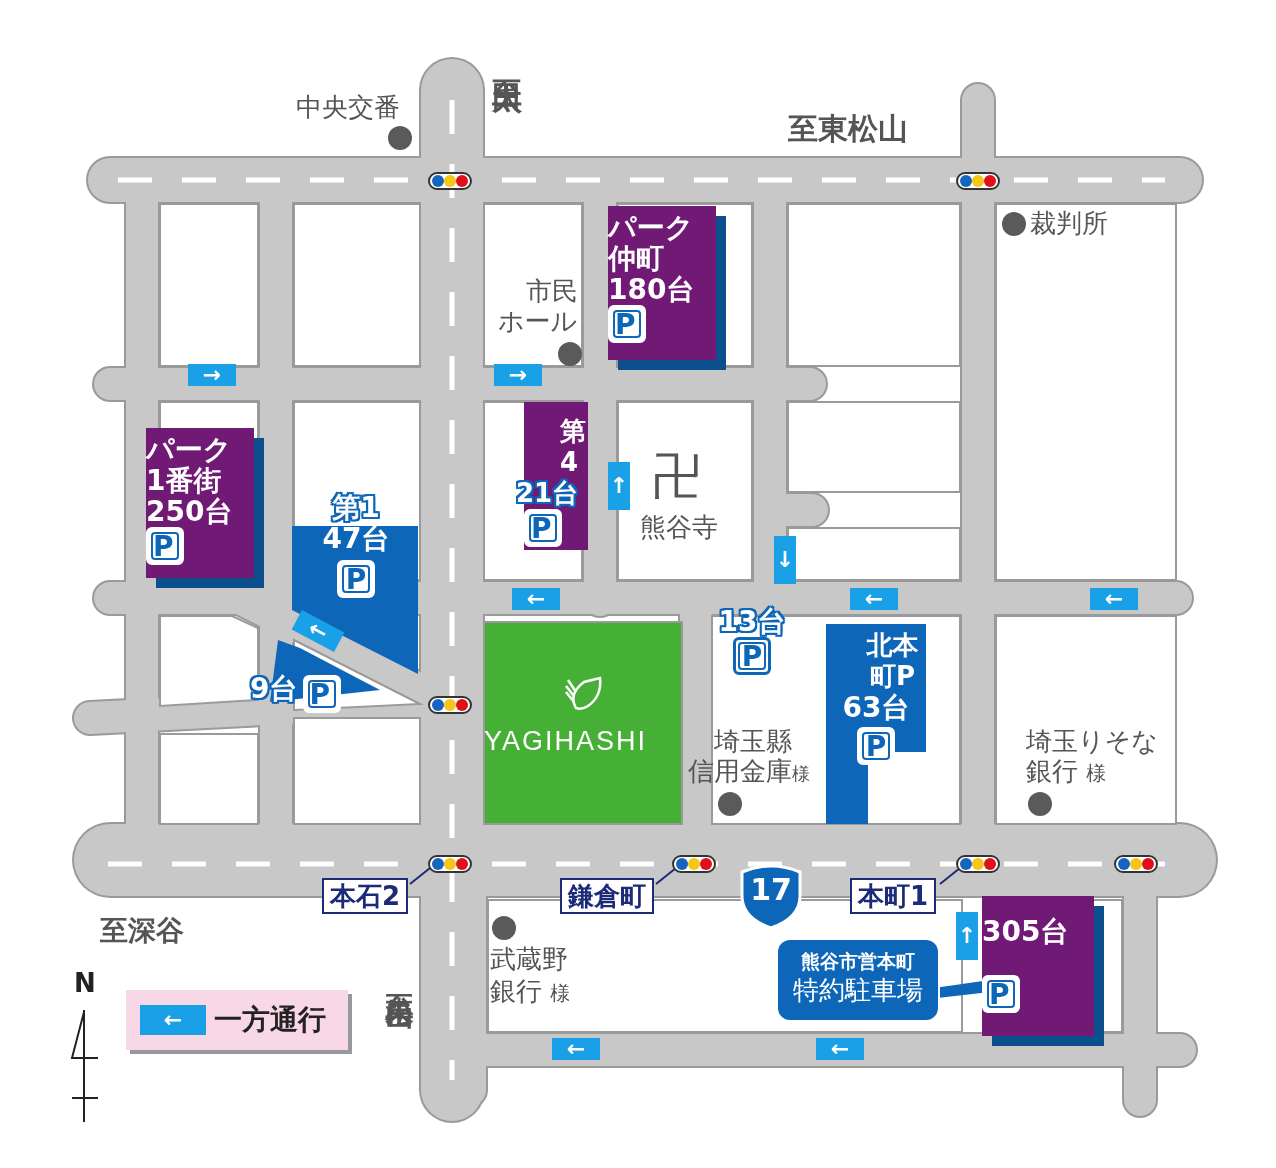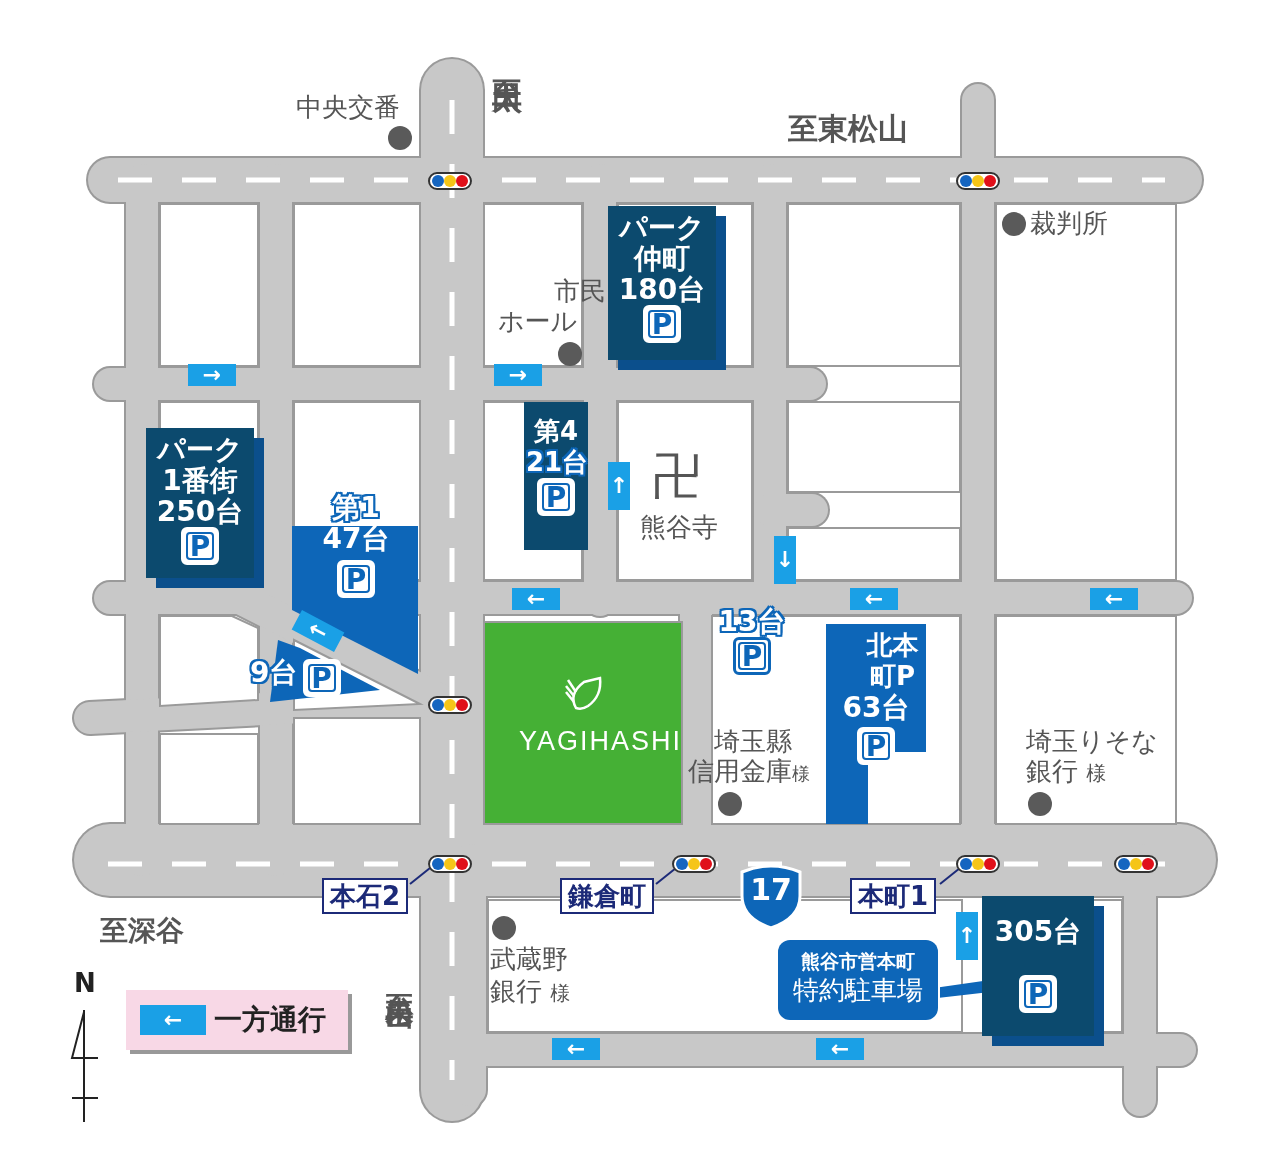--- a/index.html
+++ b/index.html
@@ -4,21 +4,21 @@
 <style>
   html, body { margin:0; padding:0; background:#ffffff; }
   body { width:1276px; height:1168px; position:relative; overflow:hidden;
          font-family:"DejaVu Sans","Liberation Sans",sans-serif; }
   #map-svg { position:absolute; left:0; top:0; }
   .abs { position:absolute; }
   .lbl { color:#555555; font-size:26px; line-height:30px; white-space:nowrap; }
   .lbl-bold { color:#555555; font-size:30px; font-weight:bold; line-height:34px; }
   .vert { writing-mode:vertical-rl; text-orientation:upright; letter-spacing:2px; }
   .dot { position:absolute; width:24px; height:24px; border-radius:50%; background:#5a5a5a; }
-  .park { position:absolute; background:#0c4a6e; color:#fff; text-align:center;
+  .park { position:absolute; background:#701a75; color:#fff; 
           font-weight:bold; box-sizing:border-box; }
   .park.box3d { box-shadow:10px 10px 0 #0b4f8c; }
   .park-txt { font-size:28px; line-height:31px; display:block; }
   .pmark { display:inline-block; width:38px; height:38px; border:3px solid #fff;
            border-radius:6px; box-sizing:border-box; font-size:30px; line-height:32px;
            font-weight:bold; color:#0d66b8; background:#fff; position:relative; }
   .pmark .pin { position:absolute; inset:2px; border:2px solid #0d66b8; border-radius:4px;
                 line-height:26px; font-size:28px; }
   .arrow { position:absolute; background:#1aa0e6; color:#fff; font-size:22px; font-weight:bold;
            text-align:center; line-height:22px; }
@@ -137,21 +137,21 @@
   <rect x="126" y="990" width="222" height="60" fill="#f8d8e6"></rect>
 </svg>
 
 <div class="abs lbl" style="left:296px;top:92px;">中央交番</div>
 <div class="dot" style="left:388px;top:126px;"></div>
 <div class="abs lbl-bold vert" style="left:490px;top:56px;">至太田</div>
 <div class="abs lbl-bold" style="left:788px;top:112px;">至東松山</div>
 <div class="dot" style="left:1002px;top:212px;"></div>
 <div class="abs lbl" style="left:1030px;top:208px;">裁判所</div>
 
-<div class="abs lbl" style="left:526px;top:276px;margin-left:28px;">市民</div>
+<div class="abs lbl" style="left:526px;top:276px;">市民</div>
 <div class="abs lbl" style="left:498px;top:306px;">ホール</div>
 <div class="dot" style="left:558px;top:342px;"></div>
 
 <div class="abs" style="left:652px;top:448px;font-size:50px;color:#555;line-height:56px;">卍</div>
 <div class="abs lbl" style="left:640px;top:512px;">熊谷寺</div>
 
 <div class="park box3d" style="left:608px;top:206px;width:108px;height:154px;padding-top:6px;">
   <span class="park-txt">パーク</span>
   <span class="park-txt">仲町</span>
   <span class="park-txt">180台</span>
@@ -170,27 +170,27 @@
 </svg>
 <div class="abs" style="left:300px;top:492px;width:112px;text-align:center;">
   <span class="park-txt outline-blue">第1</span>
   <span class="park-txt" style="color:#fff;font-weight:bold;">47台</span>
   <span class="pmark" style="margin-top:6px;"><span class="pin">P</span></span>
 </div>
 
 <svg class="abs" style="left:270px;top:640px;" width="120" height="66">
   <polygon points="8,0 30,8 110,50 0,62" fill="#0d66b8"></polygon>
 </svg>
-<div class="abs" style="left:250px;top:654px;white-space:nowrap;text-align:center;">
+<div class="abs" style="left:250px;top:670px;white-space:nowrap;">
   <span class="outline-blue" style="font-size:28px;">9台</span>
   <span class="pmark" style="vertical-align:middle;"><span class="pin">P</span></span>
 </div>
 
 <div class="park" style="left:524px;top:402px;width:64px;height:148px;padding-top:14px;">
-  <span class="park-txt" style="font-size:26px;">第4</span>
+  <span class="park-txt" style="font-size:26px;margin-left:36px;">第4</span>
   <span class="park-txt outline-blue" style="font-size:26px;margin-left:-8px;width:82px;">21台</span>
   <span class="pmark"><span class="pin">P</span></span>
 </div>
 
 <div class="abs" style="left:716px;top:606px;width:72px;text-align:center;">
   <span class="park-txt outline-blue" style="font-size:28px;">13台</span>
   <span class="pmark" style="border-color:#0d66b8;"><span class="pin">P</span></span>
 </div>
 
 <svg class="abs" style="left:826px;top:624px;" width="100" height="200">
@@ -212,21 +212,21 @@
 </div>
 
 <div class="abs" style="left:562px;top:674px;width:44px;height:44px;">
   <svg width="44" height="44" viewBox="0 0 44 44" fill="none" stroke="#fff" stroke-width="2.5">
     <path d="M14,34 Q6,20 22,8 L38,4 Q40,22 26,32 Q20,36 14,34 Z"></path>
     <line x1="6" y1="6" x2="14" y2="18"></line>
       <line x1="4" y1="12" x2="12" y2="22"></line>
       <line x1="4" y1="18" x2="12" y2="28"></line>
   </svg>
 </div>
-<div class="abs" style="left:484px;top:726px;width:198px;text-align:right;color:#fff;font-size:27px;letter-spacing:2px;font-family:'Liberation Sans',sans-serif;">YAGIHASHI</div>
+<div class="abs" style="left:484px;top:726px;width:198px;text-align:left;color:#fff;font-size:27px;letter-spacing:2px;font-family:'Liberation Sans',sans-serif;">YAGIHASHI</div>
 
 <div class="abs lbl" style="left:714px;top:726px;">埼玉縣</div>
 <div class="abs lbl" style="left:688px;top:756px;">
   <span>信用金庫</span><span style="font-size:18px;">様</span>
 </div>
 <div class="dot" style="left:718px;top:792px;"></div>
 
 <div class="abs lbl" style="left:1026px;top:726px;">埼玉りそな</div>
 <div class="abs lbl" style="left:1026px;top:756px;">
   <span>銀行</span> <span style="font-size:20px;">様</span>

